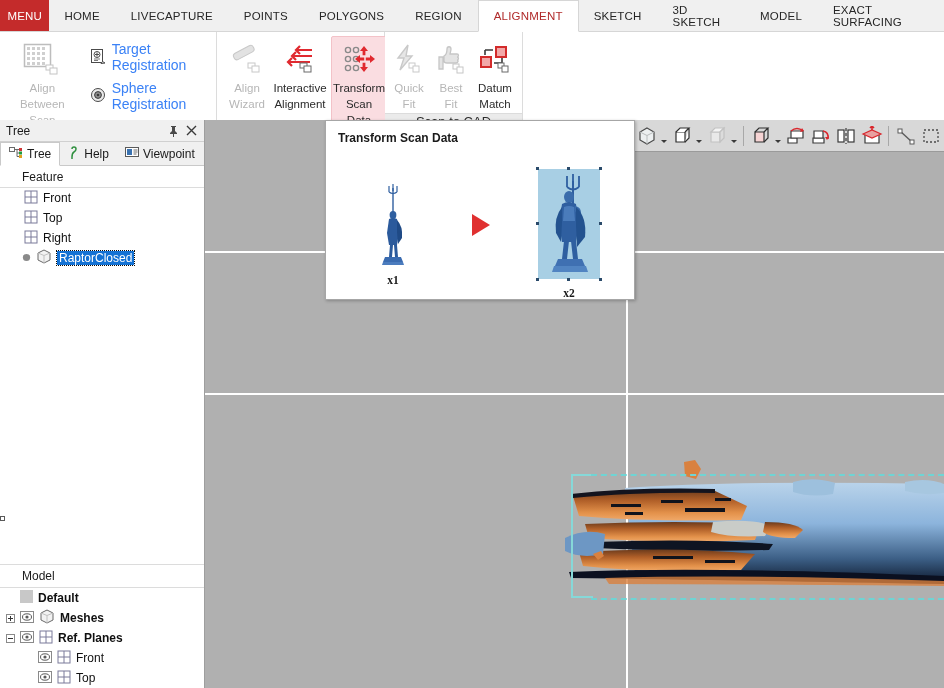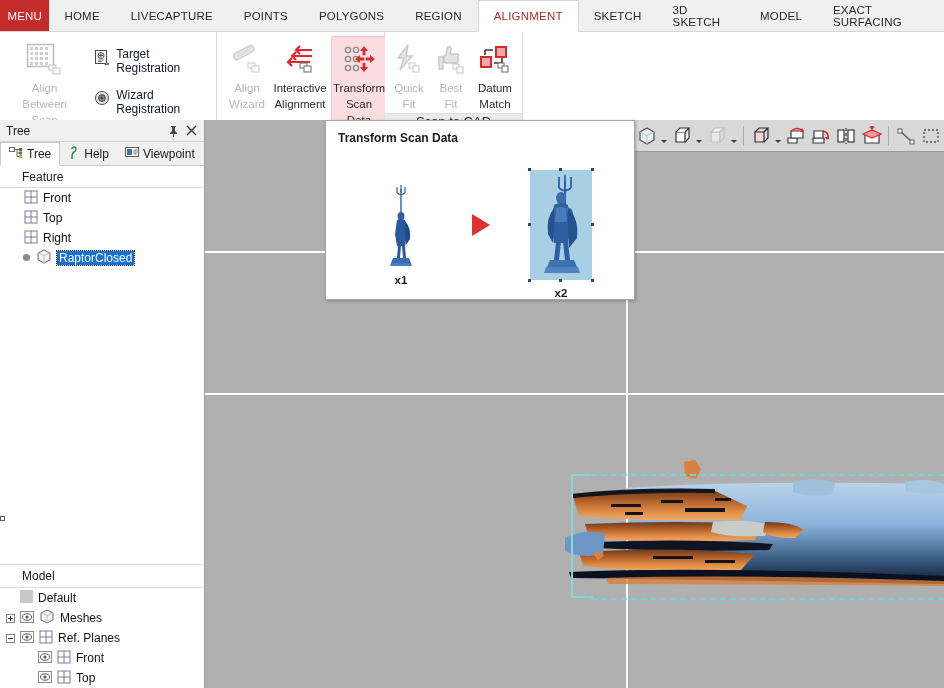--- a/index.html
+++ b/index.html
@@ -96,21 +96,21 @@
     color: #2b2b2b; white-space: pre-line;
   }
   .bigbtn.disabled .cap { color: #b6b6b6; }
 
   .smallbtns { display: flex; flex-direction: column; padding-top: 3px; gap: 3px; }
   .smallbtn {
     display: flex; align-items: center; gap: 6px;
     padding: 1px 4px; cursor: default;
     border: 1px solid transparent; border-radius: 2px;
   }
-  .smallbtn .cap { font-size: 12px; color: #0f172a; margin-top: 6px; }
+  .smallbtn .cap { font-size: 14px; color: #3b82f6; }
 
   
   .tree-panel {
     position: absolute; top: 120px; left: 0;
     width: 205px; height: 568px;
     background: #ffffff;
     border-right: 1px solid #9e9e9e;
     display: flex; flex-direction: column;
   }
   .tree-titlebar {
@@ -148,21 +148,21 @@
     height: 20px; display: flex; align-items: center;
     padding-left: 6px; gap: 5px; cursor: default;
     font-size: 12px;
   }
   .tree-row .lbl { font-size: 12px; color: #101010; }
   .tree-row .lbl.sel {
     background: #1472d4; color: #ffffff;
     outline: 1px dotted #0a0a0a;
     padding: 0 2px;
   }
-  .tree-row .lbl.bold { font-weight: normal; }
+  .tree-row .lbl.bold { font-weight: bold; }
   .indent-2 { padding-left: 24px; }
   .tree-spacer { flex: 1; }
 
   .model-head {
     height: 24px; display: flex; align-items: center;
     padding-left: 22px; font-size: 12px; color: #1a1a1a;
     border-top: 1px solid #dcdcdc; border-bottom: 1px solid #dcdcdc;
   }
 
   .expander {
@@ -227,21 +227,21 @@
     width: 310px; height: 180px;
     background: #ffffff;
     border: 1px solid #a6a6a6;
     box-shadow: 1px 1px 3px rgba(0,0,0,.25);
     padding: 10px 12px 0 12px;
   }
   .tt-title { font-size: 12px; font-weight: bold; color: #1a1a1a; }
   .tt-desc { font-size: 12px; color: #333; margin-top: 6px; }
   .tt-figs {
     position: absolute; left: 0; top: 52px; width: 310px; height: 122px;
-    display: flex; align-items: center; justify-content: center; gap: 30px;
+    display: flex; align-items: center; justify-content: center; gap: 38px; font-family: Liberation Serif, serif;
   }
   .tt-fig { width: 82px; text-align: center; }
   .tt-fig .cap { font-size: 11.5px; font-weight: bold; color: #1a1a1a; margin-top: 4px; }
   .tt-arrow {
     width: 0; height: 0;
     border-top: 11px solid transparent;
     border-bottom: 11px solid transparent;
     border-left: 18px solid #e03030;
     margin-bottom: 18px;
   }
@@ -323,21 +323,21 @@
             <span class="cap">Target Registration</span>
           </div>
           <div class="smallbtn">
             <span>
               <svg width="16" height="16" viewBox="0 0 16 16">
                 <circle cx="8" cy="8" r="6.5" fill="#e9e9e9" stroke="#4a4a4a"></circle>
                 <circle cx="8" cy="8" r="3.4" fill="#8f8f8f" stroke="#3a3a3a"></circle>
                 <circle cx="8" cy="8" r="1.3" fill="#3a3a3a"></circle>
               </svg>
             </span>
-            <span class="cap">Wizard Registration</span>
+            <span class="cap">Sphere Registration</span>
           </div>
         </div>
       </div>
       <div class="rgroup-title">Scan to Scan</div>
     </div>
 
     <div class="rgroup" style="width:168px">
       <div class="rgroup-items" style="padding-left:8px">
         <div class="bigbtn disabled" style="width:50px">
           <span class="glyph">

